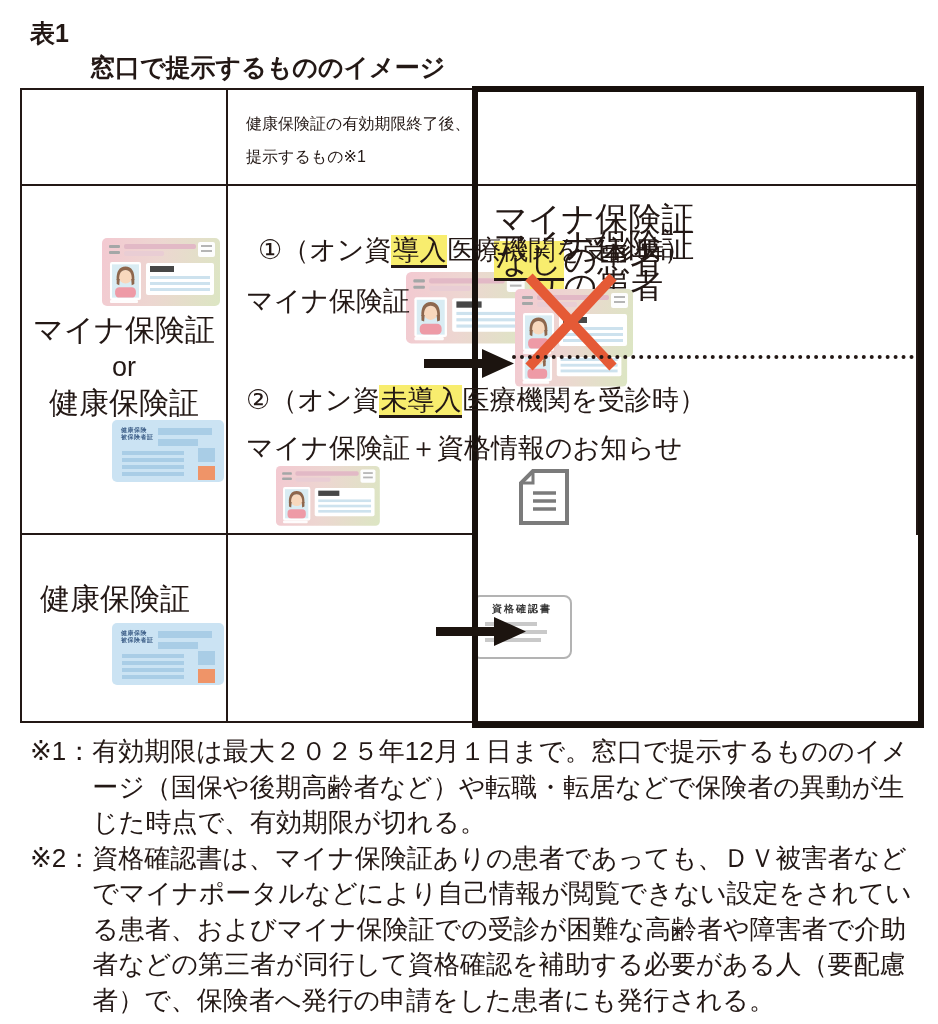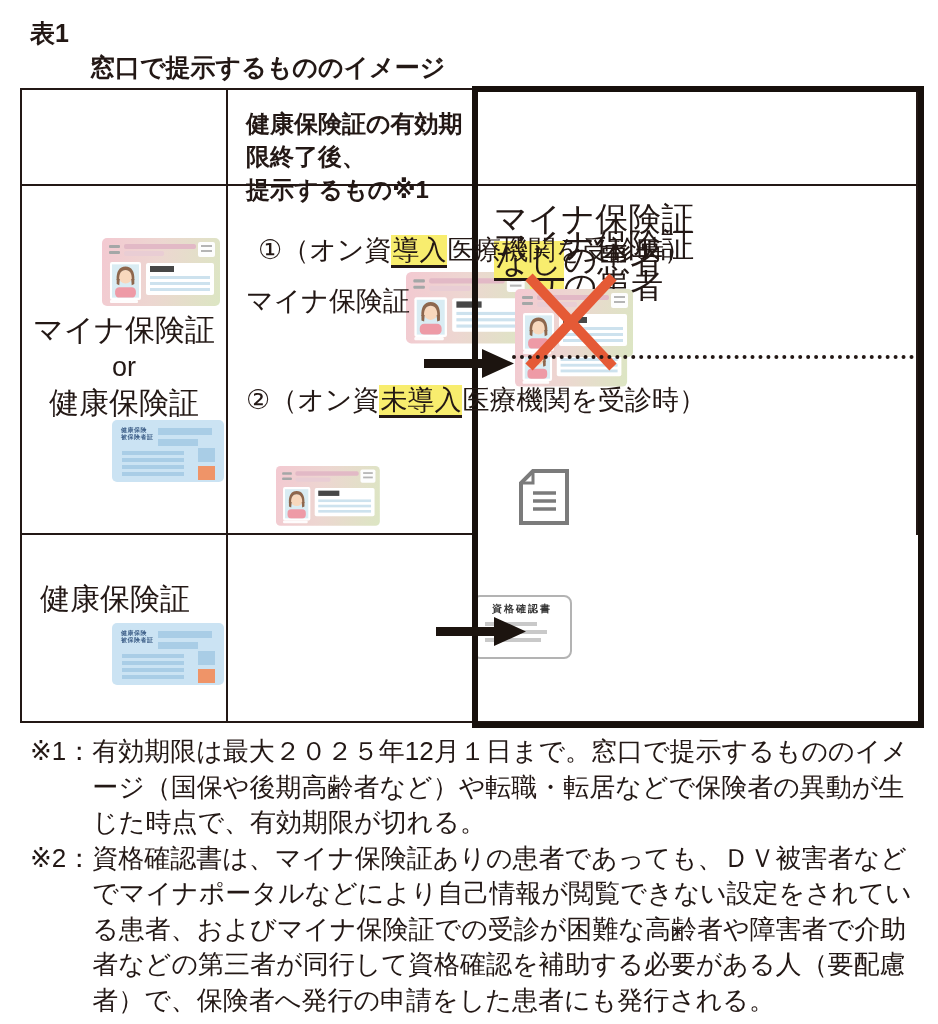--- a/index.html
+++ b/index.html
@@ -11,21 +11,21 @@
   .title-label{width:60px;flex:0 0 60px;}
   
   .table{position:absolute;left:20px;top:88px;width:900px;height:635px;box-sizing:border-box;
          border:2px solid #231815;display:grid;grid-template-columns:206px 250px 440px;grid-template-rows:96px 349px 186px;}
   .cell{position:relative;box-sizing:border-box;border-right:2px solid #231815;border-bottom:2px solid #231815;}
   .cell.lastcol{border-right:none;}
   .cell.lastrow{border-bottom:none;}
   .thick{position:absolute;left:450px;top:-4px;width:452px;height:642px;border:6px solid #17100c;
          box-sizing:border-box;pointer-events:none;z-index:5;}
   .hcell{display:flex;align-items:center;justify-content:center;font-size:24px;}
-  .hcell3{display:block;padding:17px 2px 0 18px;font-size:24px;line-height:33px;font-weight:bold;}
+  .hcell3{display:block;padding:17px 2px 0 18px;font-size:16px;line-height:33px;}
   .mark{background:#f8ed6e;border-bottom:3px solid #231815;padding:0 1px;}
   .patient-text{position:absolute;left:16px;font-size:33px;line-height:41px;}
   .cur-center{position:absolute;left:0;width:100%;text-align:center;font-size:30px;line-height:36px;}
   .or{font-size:27px;}
   .case-line{position:absolute;font-size:27px;white-space:nowrap;z-index:6;}
   .dotline{position:absolute;left:512px;top:355px;width:402px;border-top:4px dotted #231815;z-index:7;}
   
   .arrow{position:absolute;width:90px;height:30px;z-index:12;}
   .arrow svg{display:block;width:100%;height:100%;}
   
@@ -206,20 +206,21 @@
             <i class="name"></i>
             <i class="pl pl1"></i>
             <i class="pl pl2"></i>
             <i class="pl pl3"></i>
           </span>
         <i class="subline"></i>
       </div>
       <div class="case-line" style="left:18px;top:196px;">
         <span>②（オン資</span><span class="mark">未導入</span><span>医療機関を受診時）</span>
       </div>
+      <div class="case-line" style="left:18px;top:244px;">マイナ保険証＋資格情報のお知らせ</div>
       <div class="mn-card s88" style="left:48px;top:280px;">
         <i class="d d1"></i>
           <i class="d d2"></i>
           <i class="bar b1"></i>
           <i class="bar b2"></i>
         <span class="chip">
             <i></i>
             <i></i>
           </span>
         <span class="photo">

